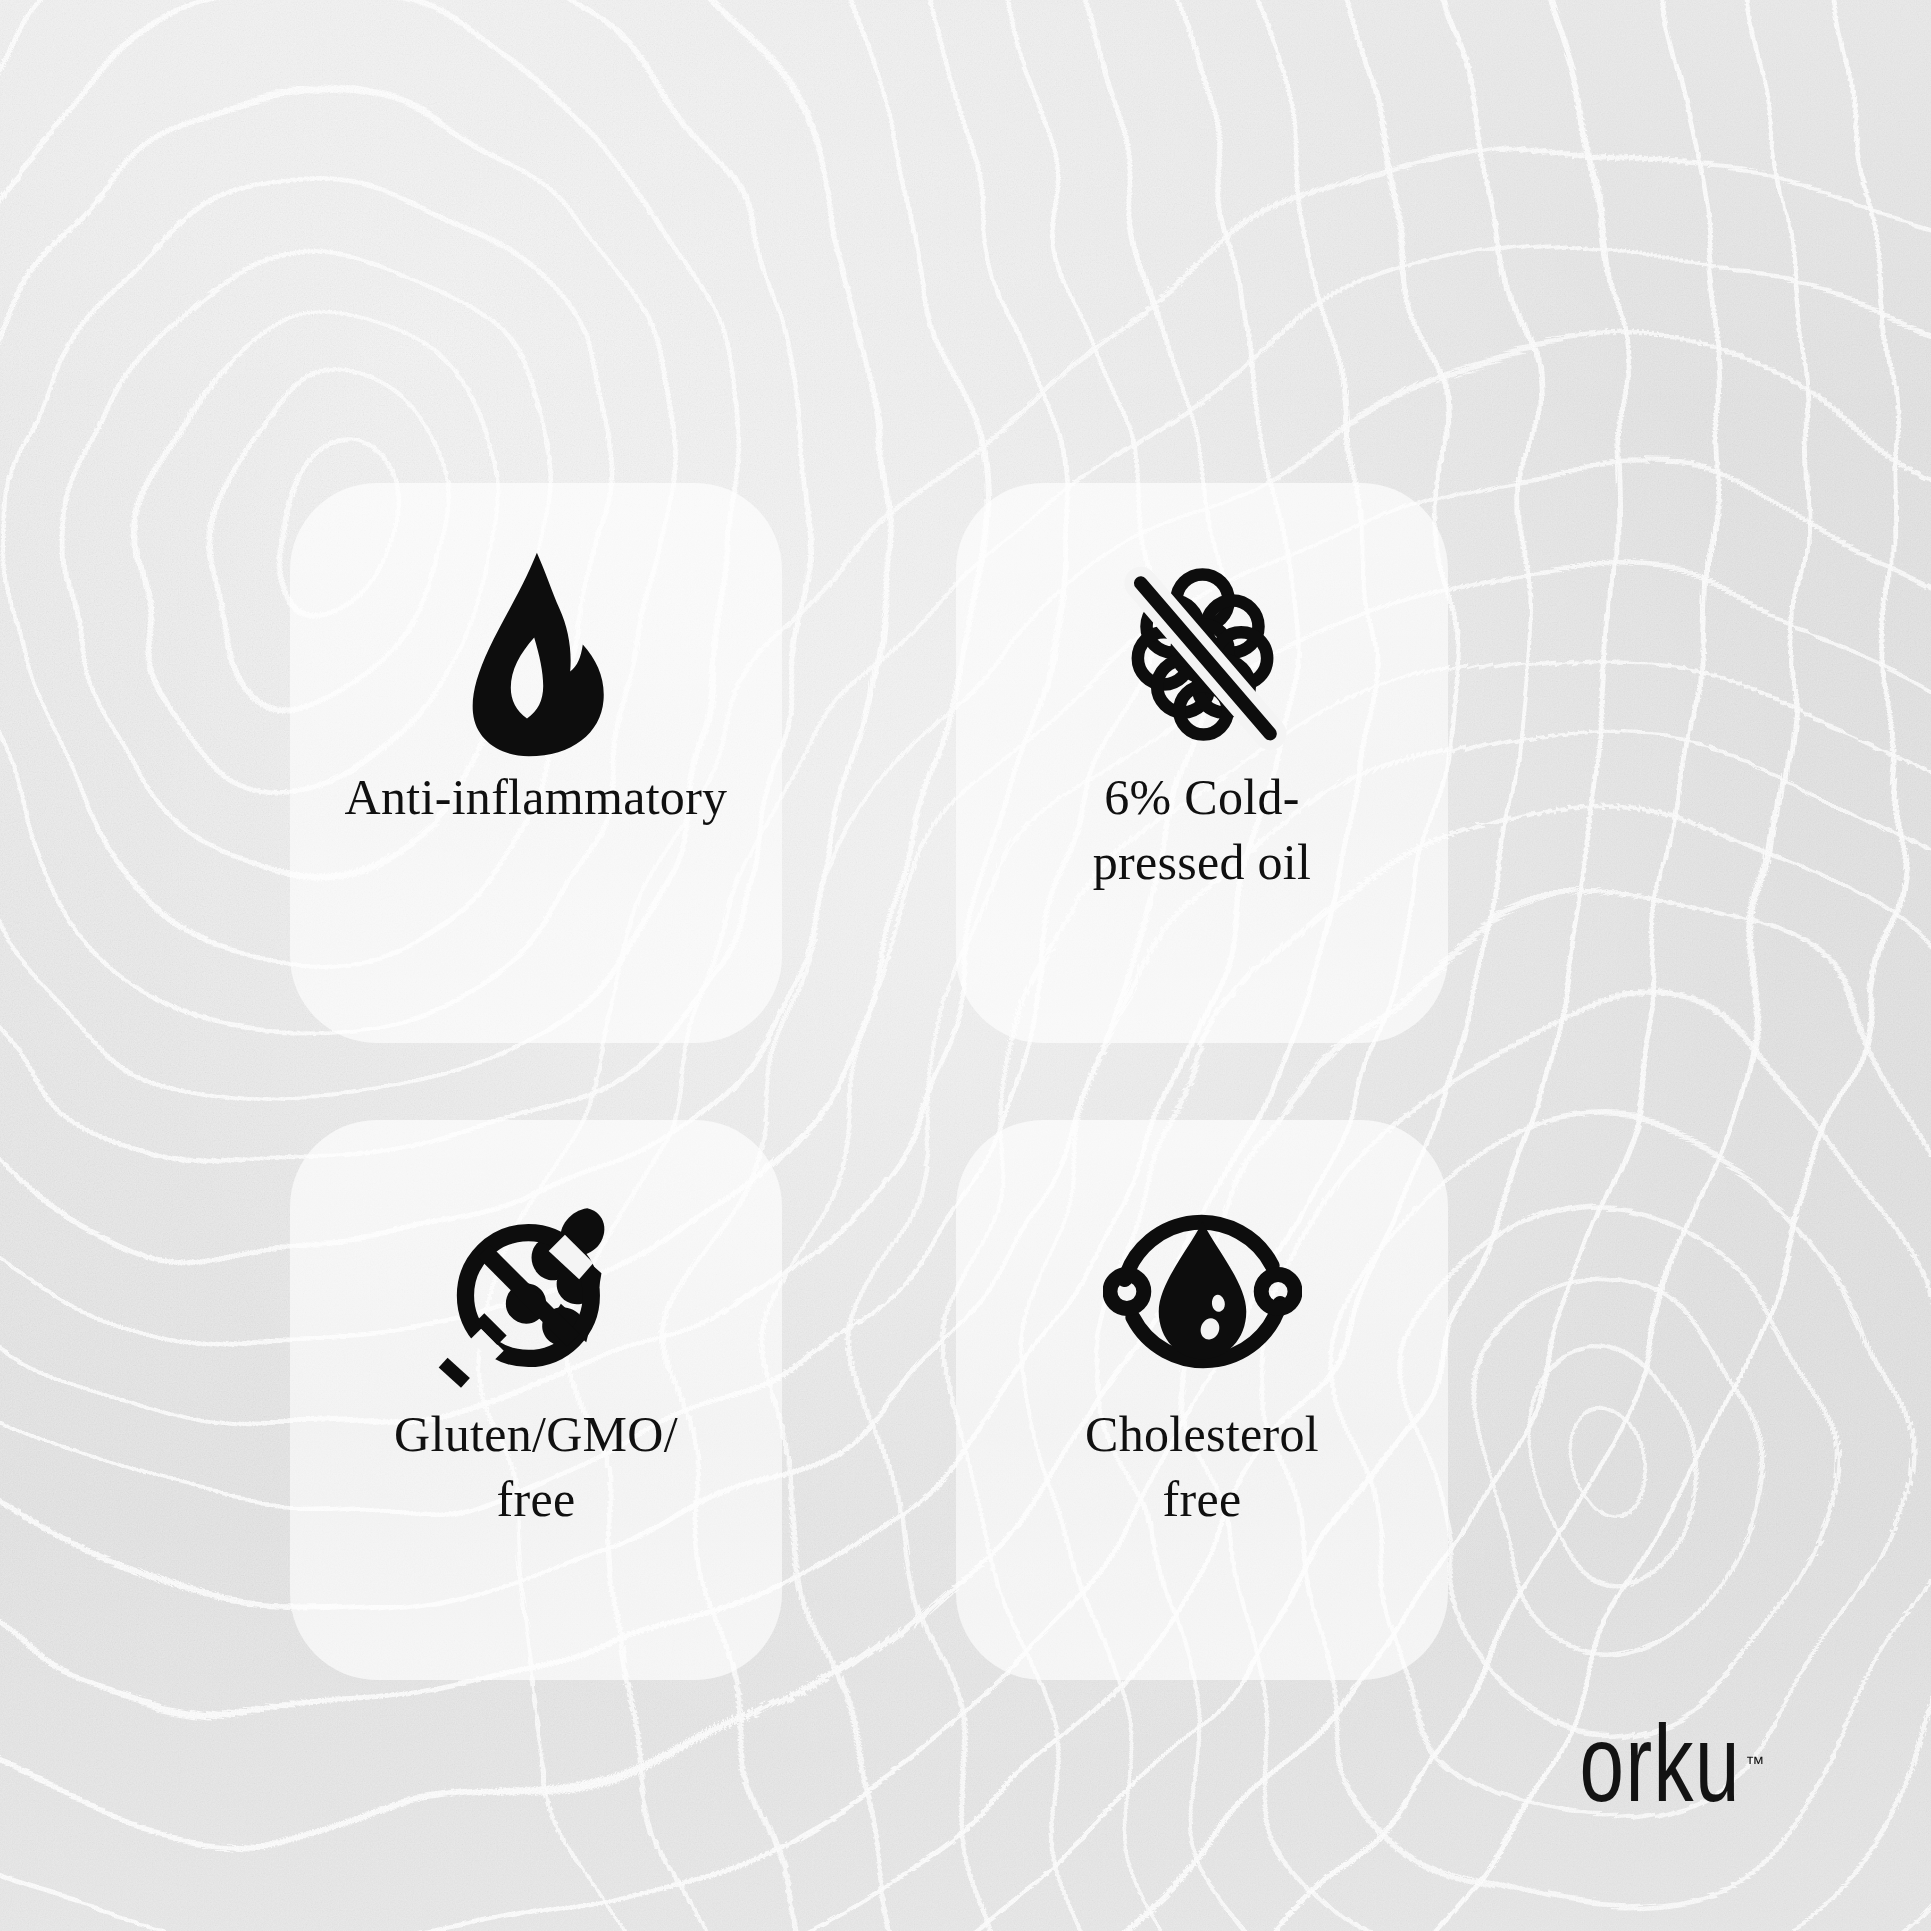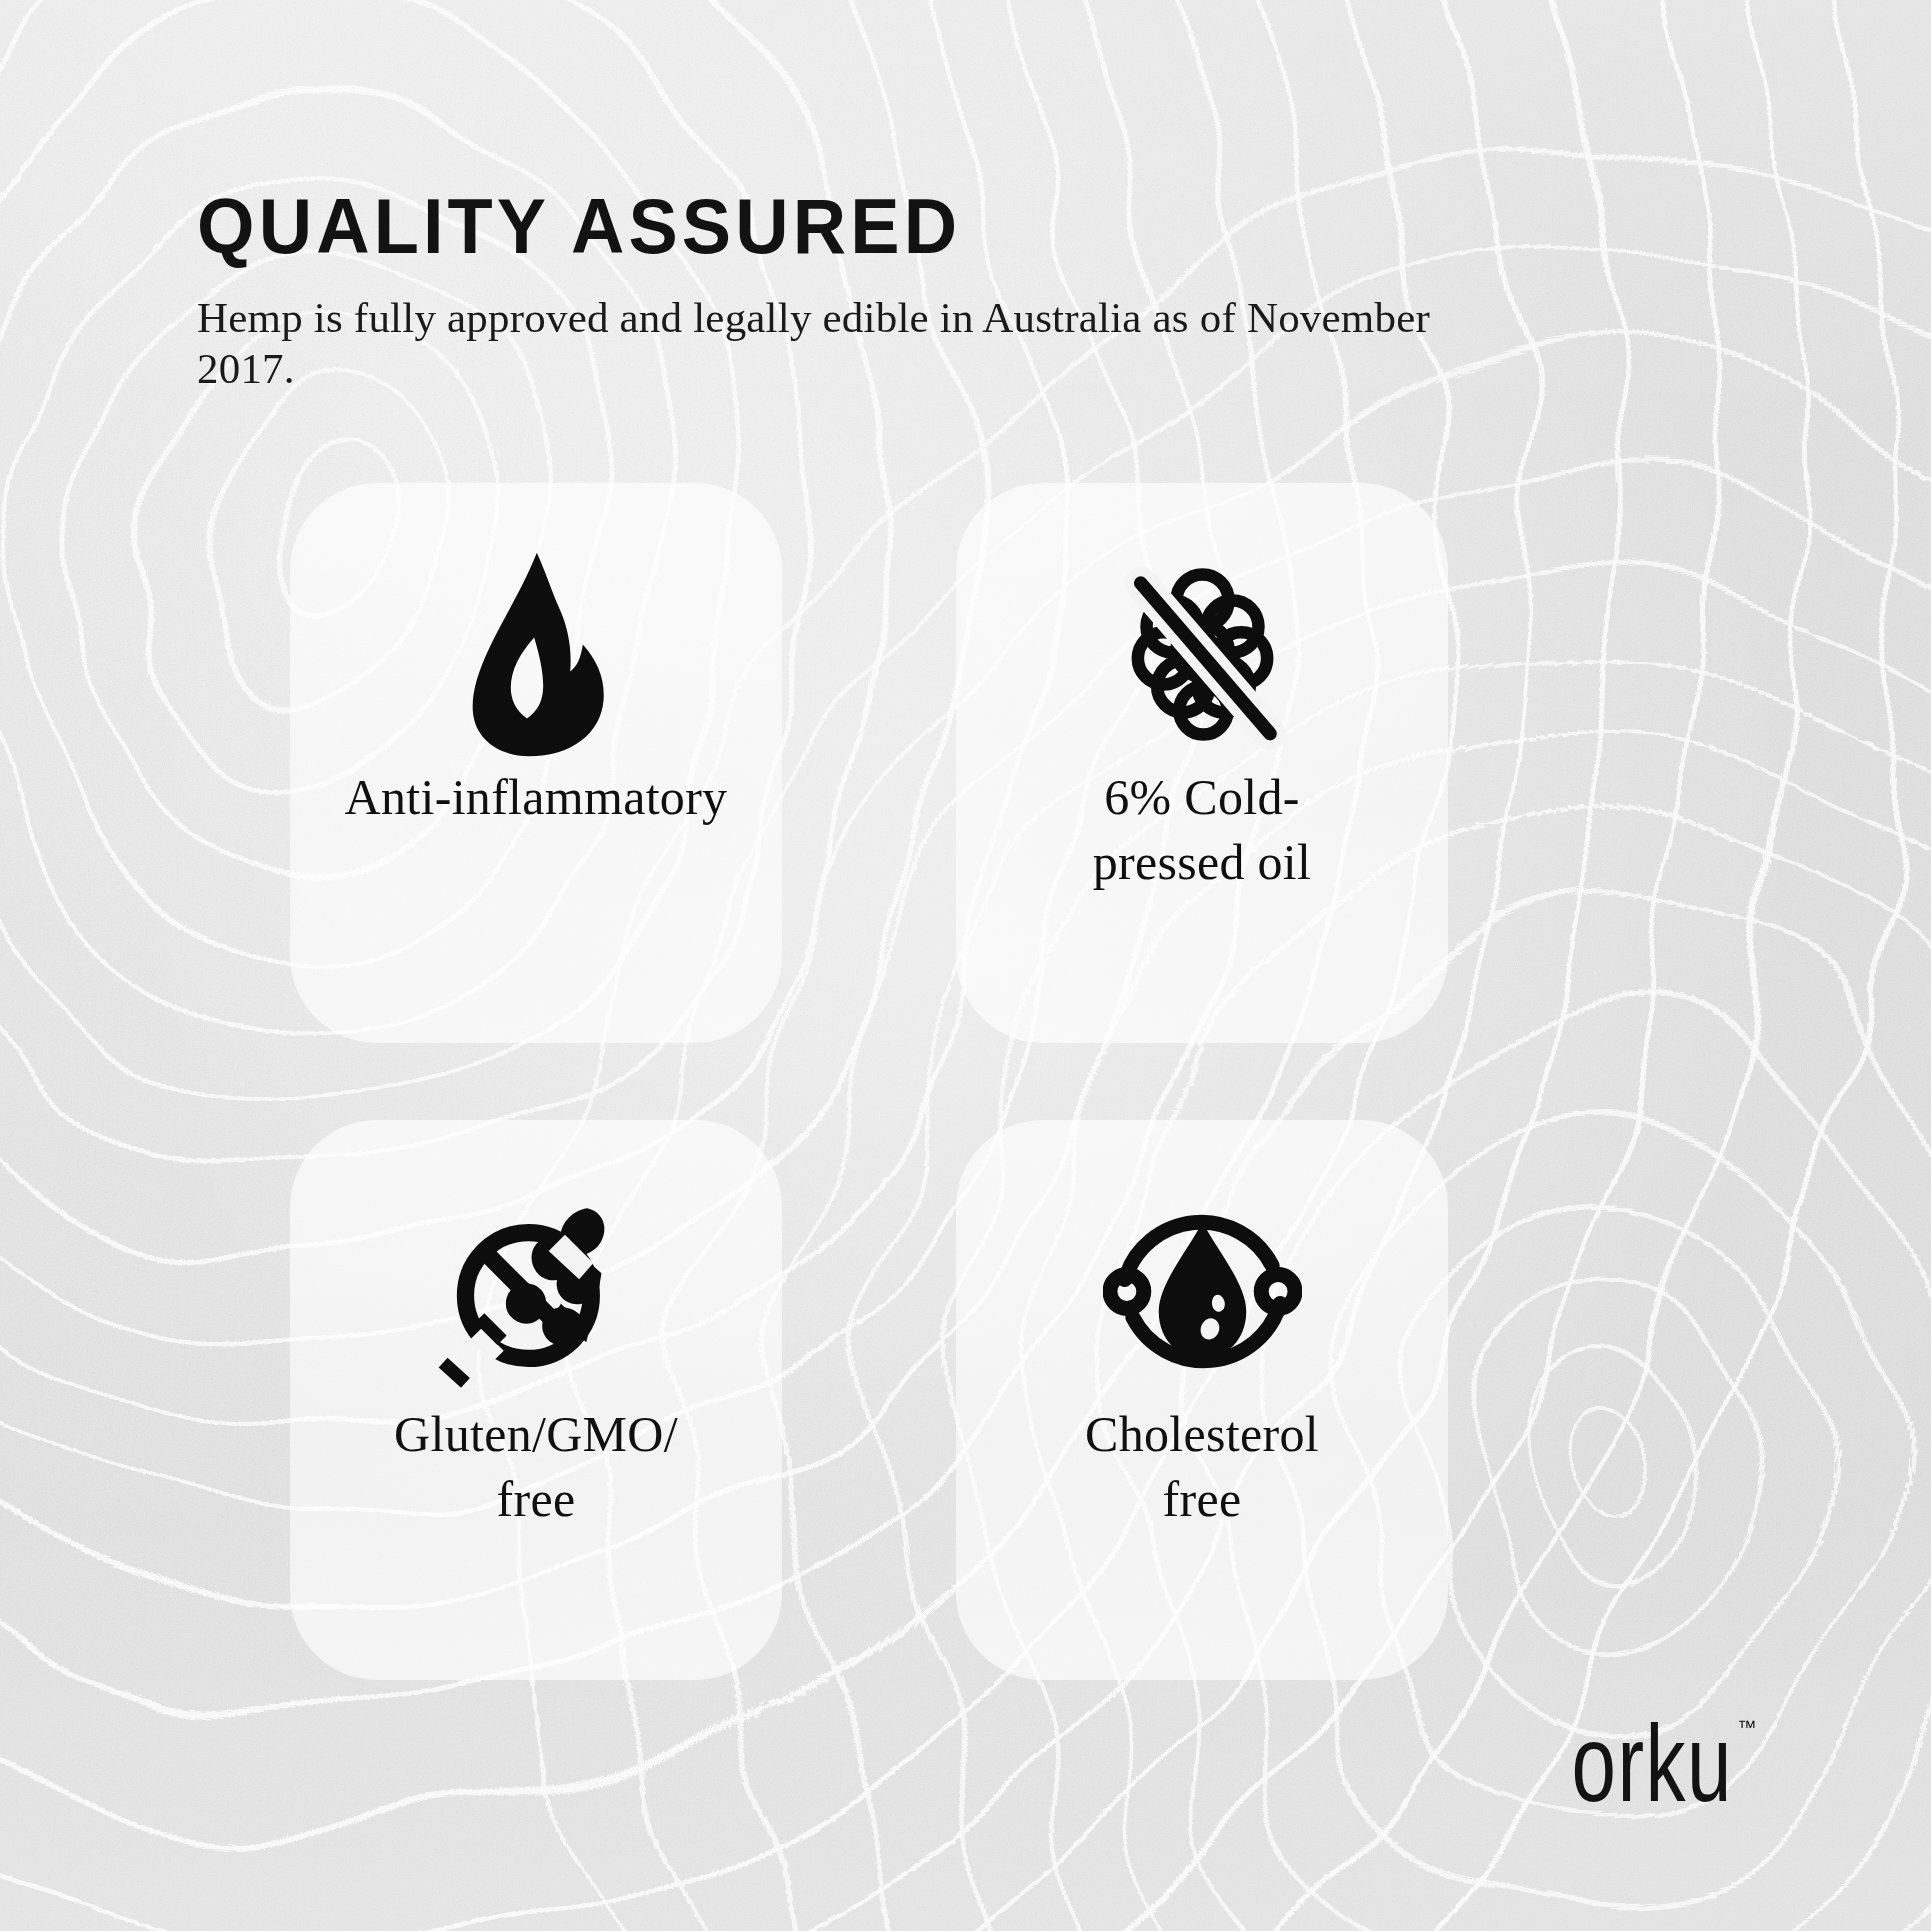--- a/index.html
+++ b/index.html
@@ -117,24 +117,24 @@
     line-height: 1.30;
     text-align: center;
     color: #101010;
     letter-spacing: 0.3px;
     padding: 0 11.6px;
   }
 
   
   .logo {
     position: absolute;
-    right: 174px;
+    right: 166px;
     bottom: 114px;
     display: flex;
-    align-items: flex-start;
+    align-items: center;
   }
   .logo-word {
     font-family: "Liberation Sans", sans-serif;
     font-weight: 300;
     font-size: 100px;
     line-height: 1;
     letter-spacing: 1.9px;
     color: #131313;
     transform: scaleX(.80) scaleY(1.10);
     transform-origin: right bottom;
@@ -230,24 +230,20 @@
         </feComponentTransfer>
       </filter>
     </defs>
     <rect width="2000" height="2000" filter="url(#grain)"></rect>
   </svg>
 
   <div class="bg-layer bg-vignette"></div>
 
   <div class="content">
 
-    <div class="header">
-      <h1 class="page-title">QUALITY ASSURED</h1>
-      <p class="page-subtitle">Hemp is fully approved and legally edible in Australia as of November 2017.</p>
-    </div>
 
     <div class="cards">
 
       <div class="card">
         <div class="card-icon">
           <svg viewBox="0 0 200 230" width="180" height="207" aria-hidden="true">
             <path fill="#0d0d0d" fill-rule="evenodd" d="
               M101 2
               C 84 44, 62 78, 48 108
               C 34 138, 28 160, 30 180

